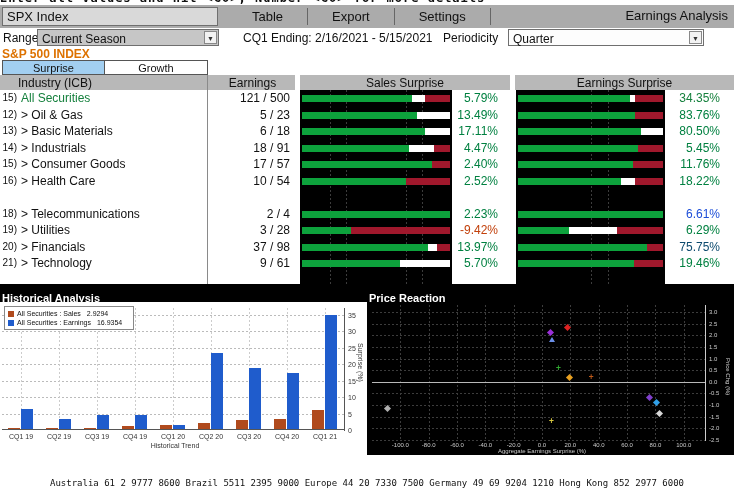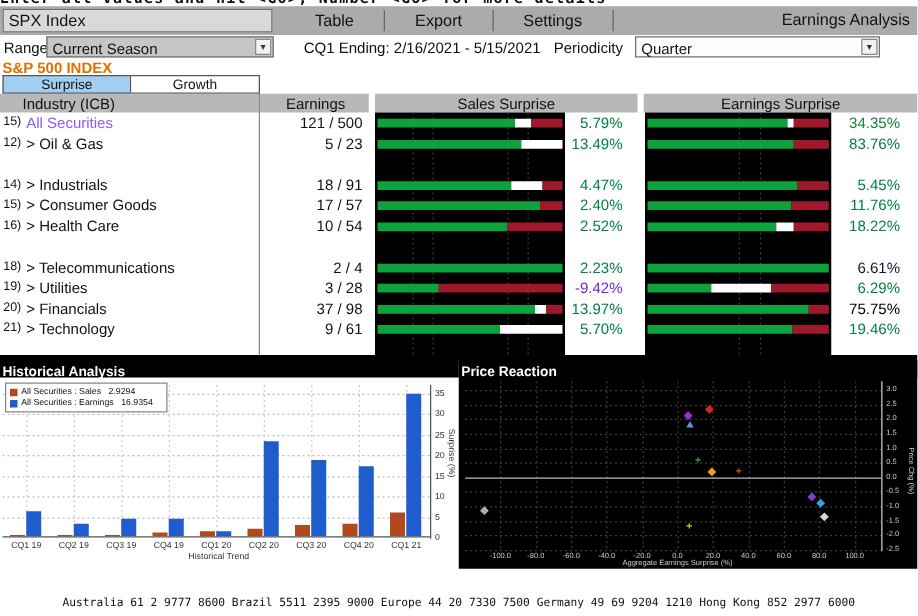--- a/index.html
+++ b/index.html
@@ -55,21 +55,21 @@
   #col-divider { left:207px; top:75px; width:1px; height:209px; background:#8a8a8a; }
   .panel { position:absolute; top:90px; height:194px; background:#000; }
   #sales-panel { left:300px; width:152px; }
   #earn-panel { left:516px; width:149px; }
   .vgrid { position:absolute; top:0; bottom:0; width:1px;
     background-image:linear-gradient(#3c3c3c 40%, transparent 40%); background-size:1px 4px; }
   #rows { left:0; top:90px; width:734px; height:182px; }
   .trow { position:absolute; left:0; width:734px; height:17px; }
   .rnum { position:absolute; left:0; width:17px; text-align:right; font:10px "Liberation Sans",sans-serif; color:#111; top:2px; }
   .rlabel { position:absolute; left:21px; top:1px; font:12px "Liberation Sans",sans-serif; color:#111; }
-  .rlabel.link { color:#8b5cf6; }
+  .rlabel.link { color:#15803d; }
   .rreported { position:absolute; left:210px; width:80px; top:1px; text-align:right; font:12px "Liberation Sans",sans-serif; color:#111; }
   .bar { position:absolute; top:5px; height:7px; display:flex; }
   .bar .seg { height:100%; }
   .pct { position:absolute; top:1px; text-align:right; font:12px "Liberation Sans",sans-serif; }
   .sales-bar { left:302px; width:148px; }
   .sales-pct { left:440px; width:58px; }
   .earn-bar { left:518px; width:145px; }
   .earn-pct { left:648px; width:72px; }
 
   #separator { left:0; top:284px; width:734px; height:4px; background:#000; }
@@ -205,20 +205,35 @@
           <div class="seg" style="width: 78%; background: rgb(13, 162, 60);"></div>
           <div class="seg" style="width: 22%; background: rgb(255, 255, 255);"></div>
         </div>
         <div class="pct sales-pct" style="color: rgb(0, 128, 64);">13.49%</div>
         <div class="bar earn-bar">
           <div class="seg" style="width: 81%; background: rgb(13, 162, 60);"></div>
           <div class="seg" style="width: 19%; background: rgb(160, 24, 44);"></div>
         </div>
         <div class="pct earn-pct" style="color: rgb(0, 128, 64);">83.76%</div>
       </div>
+      <div class="trow" style="top: 33px;">
+        <div class="rnum">13)</div>
+        <div class="rlabel">&gt; Basic Materials</div>
+        <div class="rreported">6 / 18</div>
+        <div class="bar sales-bar">
+          <div class="seg" style="width: 83%; background: rgb(13, 162, 60);"></div>
+          <div class="seg" style="width: 17%; background: rgb(255, 255, 255);"></div>
+        </div>
+        <div class="pct sales-pct" style="color: rgb(0, 128, 64);">17.11%</div>
+        <div class="bar earn-bar">
+          <div class="seg" style="width: 85%; background: rgb(13, 162, 60);"></div>
+          <div class="seg" style="width: 15%; background: rgb(255, 255, 255);"></div>
+        </div>
+        <div class="pct earn-pct" style="color: rgb(0, 128, 64);">80.50%</div>
+      </div>
       <div class="trow" style="top: 49.5px;">
         <div class="rnum">14)</div>
         <div class="rlabel">&gt; Industrials</div>
         <div class="rreported">18 / 91</div>
         <div class="bar sales-bar">
           <div class="seg" style="width: 72%; background: rgb(13, 162, 60);"></div>
           <div class="seg" style="width: 17%; background: rgb(255, 255, 255);"></div>
           <div class="seg" style="width: 11%; background: rgb(160, 24, 44);"></div>
         </div>
         <div class="pct sales-pct" style="color: rgb(0, 128, 64);">4.47%</div>
@@ -263,31 +278,31 @@
         <div class="rnum">18)</div>
         <div class="rlabel">&gt; Telecommunications</div>
         <div class="rreported">2 / 4</div>
         <div class="bar sales-bar">
           <div class="seg" style="width: 100%; background: rgb(13, 162, 60);"></div>
         </div>
         <div class="pct sales-pct" style="color: rgb(0, 128, 64);">2.23%</div>
         <div class="bar earn-bar">
           <div class="seg" style="width: 100%; background: rgb(13, 162, 60);"></div>
         </div>
-        <div class="pct earn-pct" style="color: #0f172a;">6.61%</div>
+        <div class="pct earn-pct" style="color: #1d4ed8;">6.61%</div>
       </div>
       <div class="trow" style="top: 132px;">
         <div class="rnum">19)</div>
         <div class="rlabel">&gt; Utilities</div>
         <div class="rreported">3 / 28</div>
         <div class="bar sales-bar">
           <div class="seg" style="width: 33%; background: rgb(13, 162, 60);"></div>
           <div class="seg" style="width: 67%; background: rgb(160, 24, 44);"></div>
         </div>
-        <div class="pct sales-pct" style="color: #6d28d9;">-9.42%</div>
+        <div class="pct sales-pct" style="color: #c2410c;">-9.42%</div>
         <div class="bar earn-bar">
           <div class="seg" style="width: 35%; background: rgb(13, 162, 60);"></div>
           <div class="seg" style="width: 33%; background: rgb(255, 255, 255);"></div>
           <div class="seg" style="width: 32%; background: rgb(160, 24, 44);"></div>
         </div>
         <div class="pct earn-pct" style="color: rgb(0, 128, 64);">6.29%</div>
       </div>
       <div class="trow" style="top: 148.5px;">
         <div class="rnum">20)</div>
         <div class="rlabel">&gt; Financials</div>
@@ -295,21 +310,21 @@
         <div class="bar sales-bar">
           <div class="seg" style="width: 85%; background: rgb(13, 162, 60);"></div>
           <div class="seg" style="width: 6%; background: rgb(255, 255, 255);"></div>
           <div class="seg" style="width: 9%; background: rgb(160, 24, 44);"></div>
         </div>
         <div class="pct sales-pct" style="color: rgb(0, 128, 64);">13.97%</div>
         <div class="bar earn-bar">
           <div class="seg" style="width: 89%; background: rgb(13, 162, 60);"></div>
           <div class="seg" style="width: 11%; background: rgb(160, 24, 44);"></div>
         </div>
-        <div class="pct earn-pct" style="color: #000000;">75.75%</div>
+        <div class="pct earn-pct" style="color: #0c4a6e;">75.75%</div>
       </div>
       <div class="trow" style="top: 165px;">
         <div class="rnum">21)</div>
         <div class="rlabel">&gt; Technology</div>
         <div class="rreported">9 / 61</div>
         <div class="bar sales-bar">
           <div class="seg" style="width: 66%; background: rgb(13, 162, 60);"></div>
           <div class="seg" style="width: 34%; background: rgb(255, 255, 255);"></div>
         </div>
         <div class="pct sales-pct" style="color: rgb(0, 128, 64);">5.70%</div>

